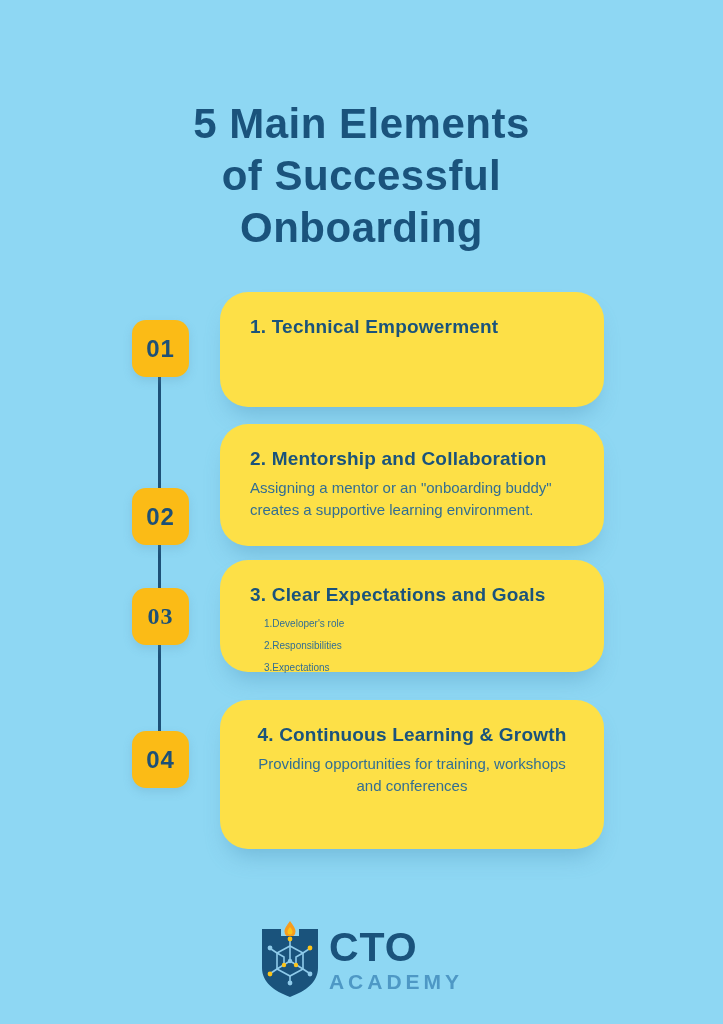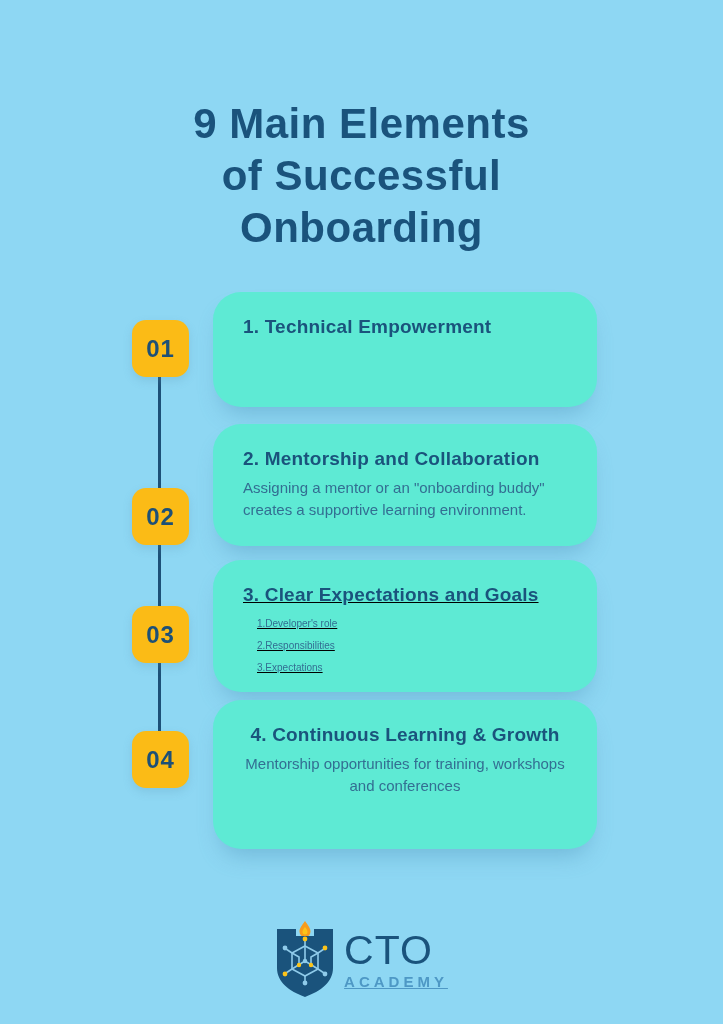--- a/index.html
+++ b/index.html
@@ -37,35 +37,35 @@
     left:132px;width:57px;height:57px;
     background:#FBBB16;
     border-radius:14px;
     display:flex;align-items:center;justify-content:center;
     font-size:24px;font-weight:bold;color:#1D5077;
     letter-spacing:1px;
     box-shadow:0 4px 8px rgba(90,150,185,0.25);
   }
   .badge-1{top:320px;}
   .badge-2{top:455px;margin-top:33px;}
-  .badge-3{top:606px;}
+  .badge-3{top:588px;font-family:Liberation Serif, serif;}
   .badge-4{top:731px;justify-content:center;}
   
   .card{
     position:absolute;
-    left:213px;width:384px;
-    background:#5eead4;
+    left:220px;width:384px;
+    background:#fde047;
     border-radius:28px;
     padding:24px 30px;
     box-sizing:border-box;
     box-shadow:0 14px 22px -8px rgba(77,147,183,0.45);
   }
   .card-1{top:292px;height:115px;}
   .card-2{top:424px;height:122px;}
-  .card-3{top:560px;height:132px;text-decoration:underline;}
+  .card-3{top:560px;height:112px;}
   .card-4{top:700px;height:149px;text-align:center;}
   .card-title{
     font-size:19px;
     font-weight:bold;
     color:#1A537C;
     margin-bottom:7px;
     letter-spacing:0.2px;
   }
   .card-body{
     font-size:15px;
@@ -85,40 +85,39 @@
     left:0;right:0;top:920px;
     display:flex;
     align-items:center;
     justify-content:center;
     gap:9px;
   }
   .logo-shield{width:60px;height:80px;flex:0 0 auto;}
   .logo-text{display:flex;flex-direction:column;}
   .logo-name{
     font-size:41px;
-    font-weight:normal;
+    font-weight:bold;
     color:#1A537C;
     line-height:40px;
     letter-spacing:1px;
   }
   .logo-sub{
-    font-size:15px;
+    font-size:21px;
     font-weight:bold;
     color:#4E98C5;
     letter-spacing:4px;
     margin-top:3px;
-    text-decoration:underline;
   }
 </style>
 </head>
 <body>
 
 <div class="poster">
 
-  <h1 class="main-title">9 Main Elements
+  <h1 class="main-title">5 Main Elements
 of Successful
 Onboarding</h1>
 
   <div class="timeline-line"></div>
 
   <div class="num-badge badge-1">
     <span>01</span>
   </div>
   <div class="num-badge badge-2">
     <span>02</span>
@@ -144,21 +143,21 @@
     <div class="card-title">3. Clear Expectations and Goals</div>
     <div class="card-list">
       <div>1.Developer's role</div>
       <div>2.Responsibilities</div>
       <div>3.Expectations</div>
     </div>
   </div>
 
   <div class="card card-4">
     <div class="card-title">4. Continuous Learning &amp; Growth</div>
-    <div class="card-body">Mentorship opportunities for training, workshops
+    <div class="card-body">Providing opportunities for training, workshops
 and conferences</div>
   </div>
 
   <div class="logo">
     <svg class="logo-shield" viewBox="0 0 60 80" xmlns="http://www.w3.org/2000/svg">
 
       <path d="M30,1 C26.5,6 24.5,8.5 24.5,11.5 A5.5,5.5 0 0 0 35.5,11.5 C35.5,8.5 33.5,6 30,1 Z" fill="#F79C1D"></path>
       <path d="M30,7 C28.3,9.3 27.5,10.4 27.5,12 A2.5,2.5 0 0 0 32.5,12 C32.5,10.4 31.7,9.3 30,7 Z" fill="#FCC419"></path>
 
       <path d="M2,9 L21,9 L21,16 L39,16 L39,9 L58,9 L58,48 C58,62 46,71 30,77 C14,71 2,62 2,48 Z" fill="#1A537C"></path>

